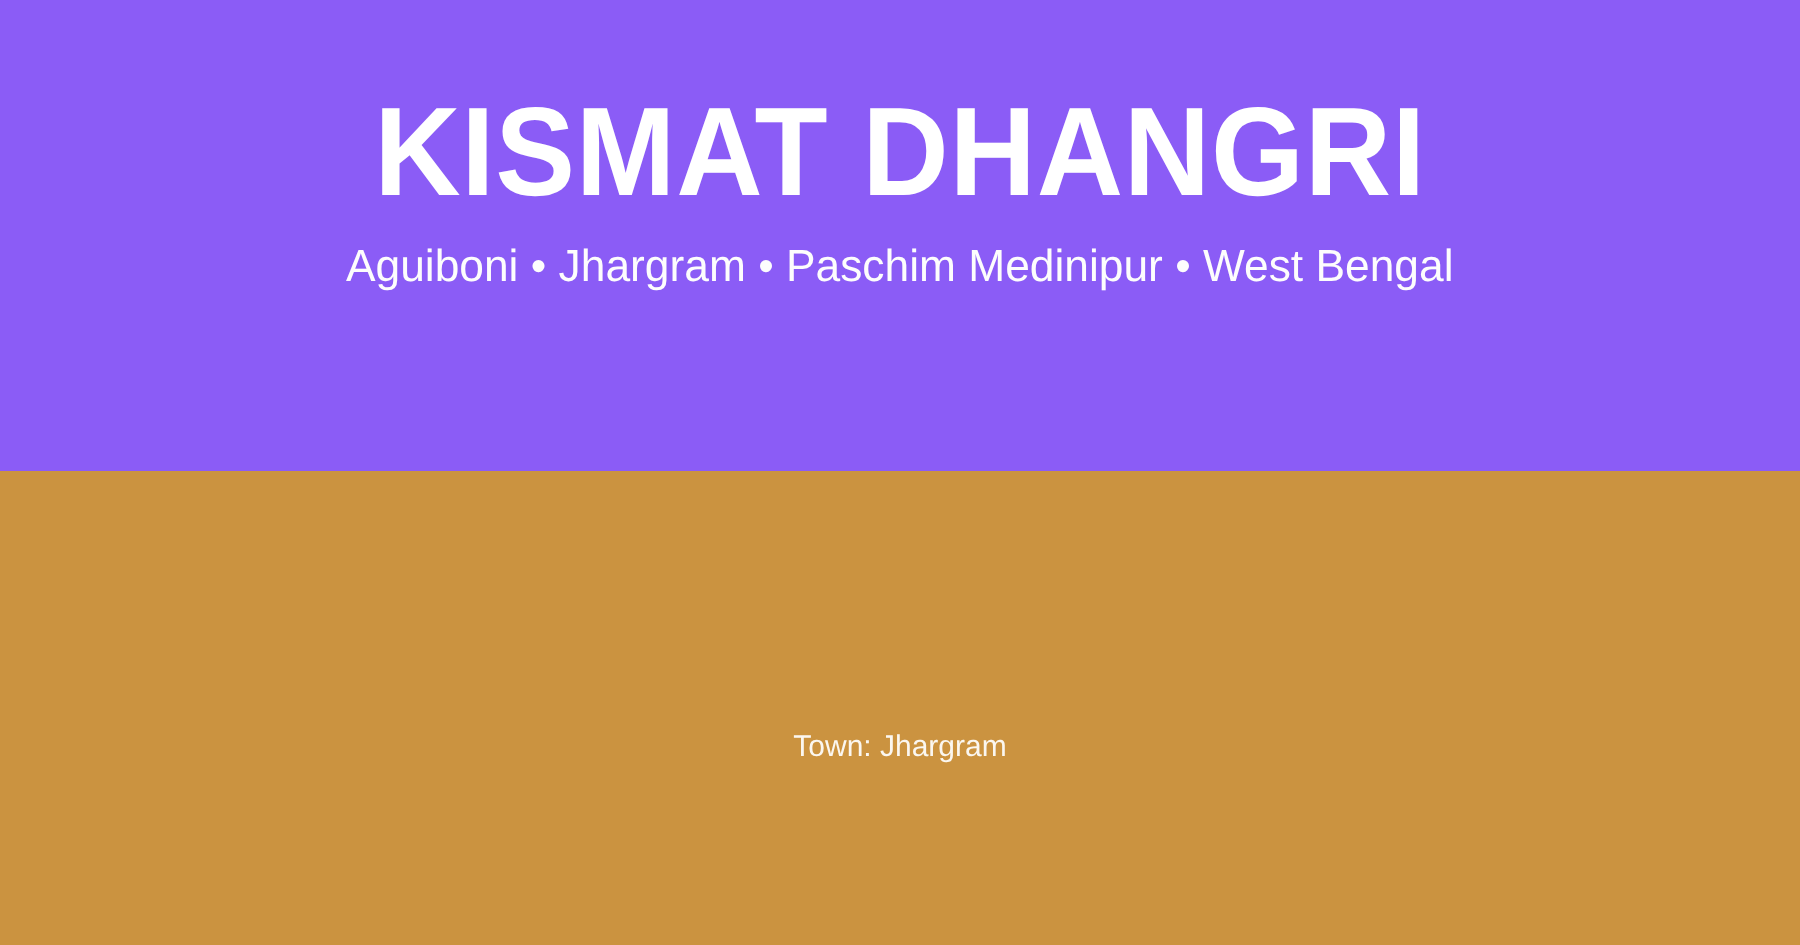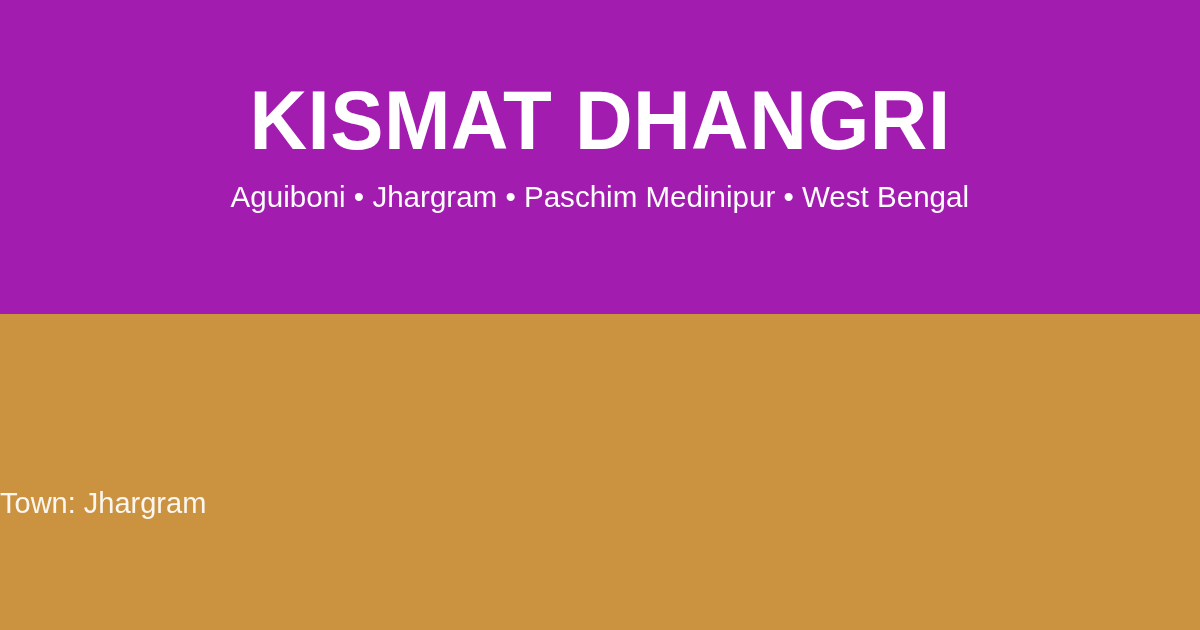--- a/index.html
+++ b/index.html
@@ -21,27 +21,27 @@
     overflow: hidden;
   }
 
   
   .header {
     position: absolute;
     top: 0;
     left: 0;
     width: 1200px;
     height: 314px;
-    background: #a21caf;
+    background: #8b5cf6;
     display: flex;
     flex-direction: column;
     align-items: center;
     justify-content: flex-start;
     box-sizing: border-box;
-    padding-top: 78px;
+    padding-top: 59px;
   }
   .village-title {
     margin: 0;
     font-family: "Liberation Sans", sans-serif;
     font-size: 84px;
     font-weight: 700;
     line-height: 1.0;
     letter-spacing: 0.5px;
     color: #ffffff;
     text-align: center;
@@ -70,23 +70,23 @@
     left: 0;
     width: 1200px;
     height: 316px;
     background: #cb9340;
   }
   .town-line {
     position: absolute;
     top: 172px;
     left: 0;
     width: 1200px;
-    text-align: left;
+    text-align: center;
     font-family: "Liberation Sans", sans-serif;
-    font-size: 29px;
+    font-size: 20px;
     font-weight: 400;
     line-height: 1.2;
     color: #fbf7f0;
     white-space: nowrap;
   }
 
   
   .watermark {
     position: absolute;
     right: 30px;

